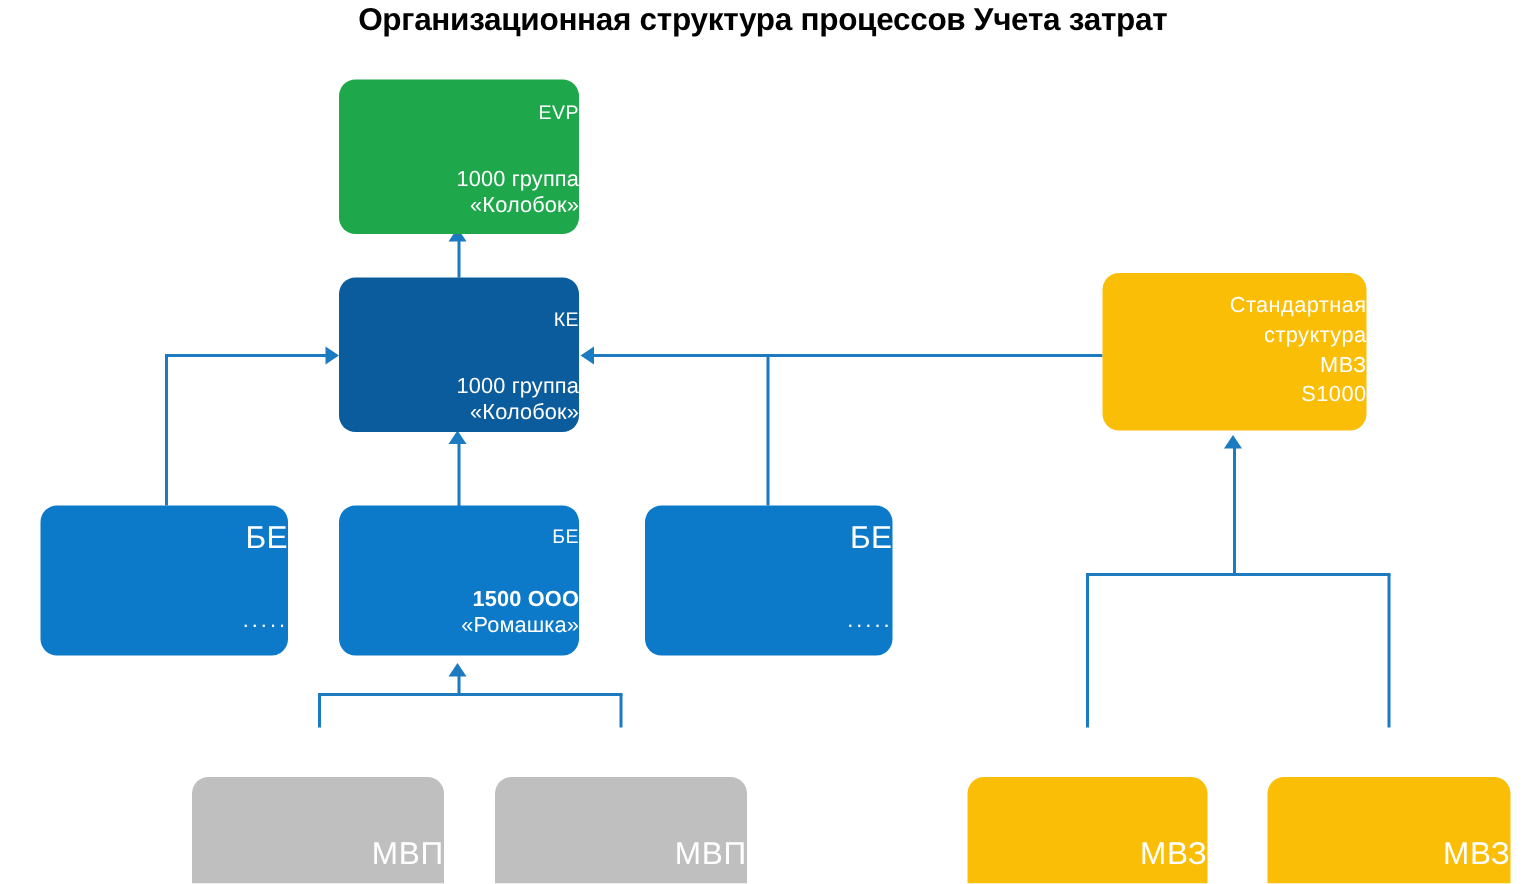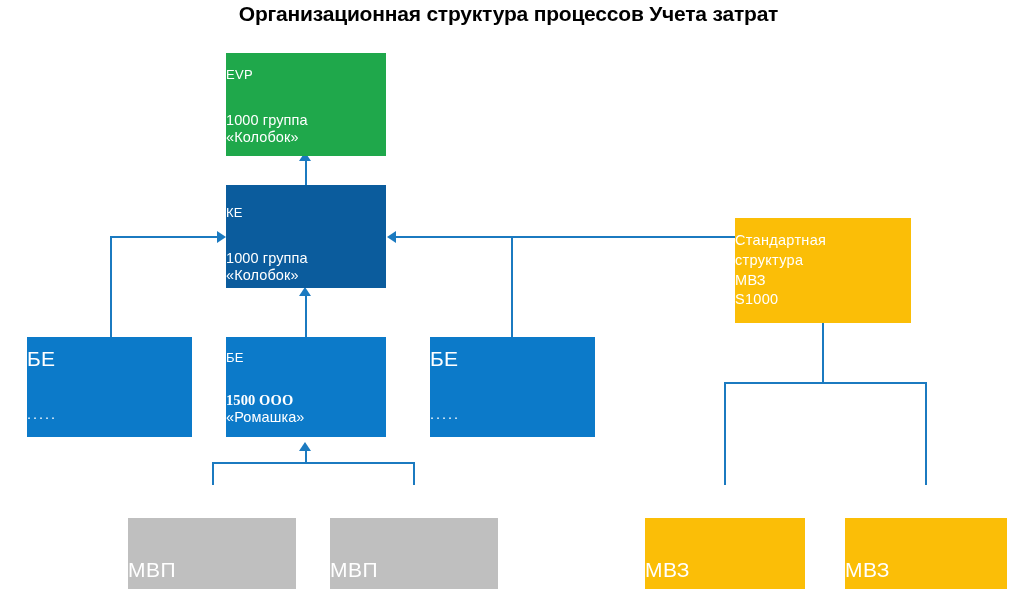--- a/index.html
+++ b/index.html
@@ -32,24 +32,25 @@
     letter-spacing: -0.2px;
     white-space: nowrap;
   }
 
   
   .node {
     position: absolute;
     box-sizing: border-box;
     display: flex;
     flex-direction: column;
-    align-items: flex-start;
+    align-items: flex-end;
     color: #ffffff;
     text-align: center;
     line-height: 1.18;
+    border-radius: 11px;
   }
   .node .hdr {
     font-size: 13px;
     font-weight: normal;
     letter-spacing: 0.3px;
   }
   .node .sub {
     font-size: 14.5px;
     font-weight: normal;
     letter-spacing: 0.1px;
@@ -57,21 +58,21 @@
   .node .dots {
     font-size: 14.5px;
     letter-spacing: 2px;
   }
 
   .node.evp      { background: #1FA84B; }
   .node.ke       { background: #0B5C9D; }
   .node.be       { background: #0C7AC9; }
   .node.mvp      { background: #BFBFBF; }
   .node.mvz      { background: #FBBE07; }
-  .node.std-hier { background: #FBBE07; margin-top: 36px; }
+  .node.std-hier { background: #FBBE07; }
 
   
   .node.big-label {
     justify-content: center;
     margin-top: 33px;
   }
   .node.big-label .hdr {
     font-size: 21px;
     letter-spacing: 0.5px;
   }
@@ -168,21 +169,21 @@
     <div class="hdr">S1000</div>
   </div>
 
   <div class="node be" style="left:27px; top:337px; width:165px; height:100px; padding-top:10px;">
     <div class="hdr" style="font-size:21px;">БЕ</div>
     <div class="dots" style="margin-top:34px;">.....</div>
   </div>
 
   <div class="node be" style="left:226px; top:337px; width:160px; height:100px; padding-top:13px;">
     <div class="hdr">БЕ</div>
-    <div class="sub" style="margin-top:27px; font-weight:bold;font-family:Liberation Serif, serif;">1500 ООО</div>
+    <div class="sub" style="margin-top:27px; font-weight:bold;">1500 ООО</div>
     <div class="sub" style="font-weight:normal;">«Ромашка»</div>
   </div>
 
   <div class="node be" style="left:430px; top:337px; width:165px; height:100px; padding-top:10px;">
     <div class="hdr" style="font-size:21px;">БЕ</div>
     <div class="dots" style="margin-top:34px;">.....</div>
   </div>
 
   <div class="node mvp big-label" style="left:128px; top:485px; width:168px; height:104px;">
     <div class="hdr">МВП</div>

